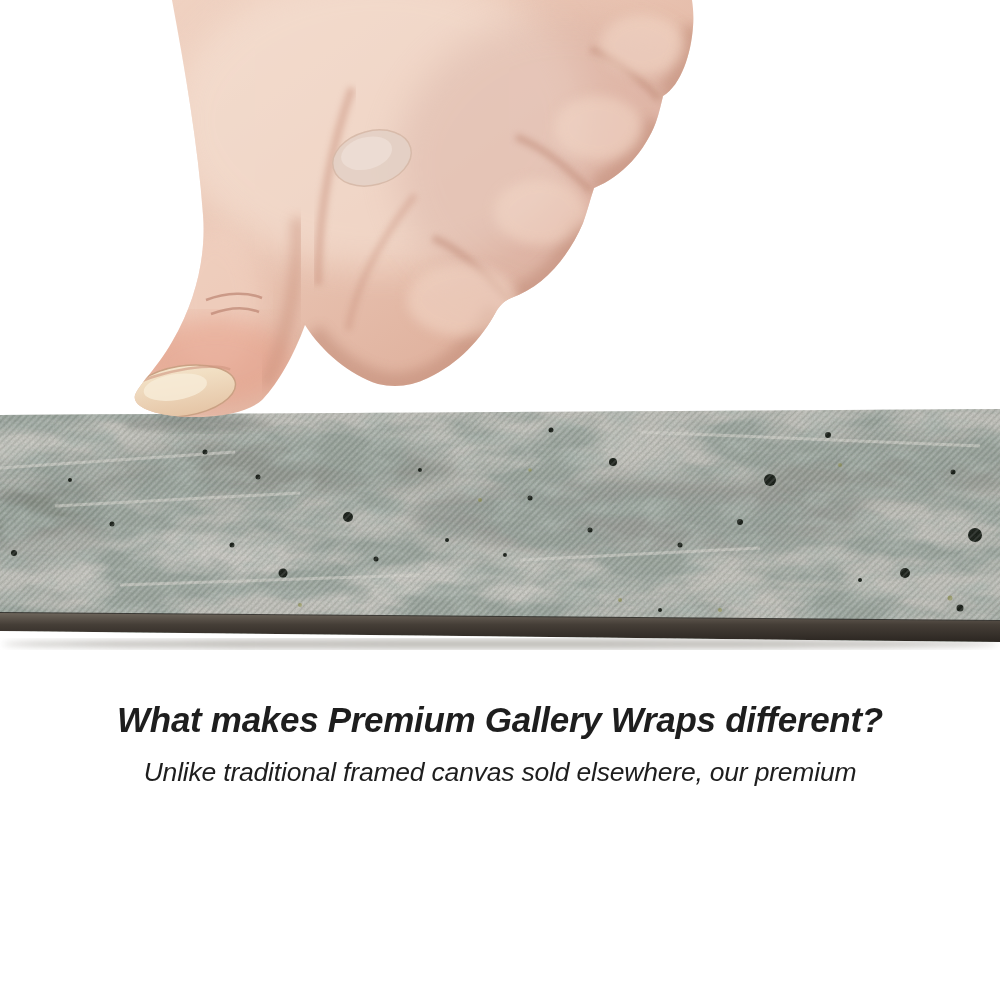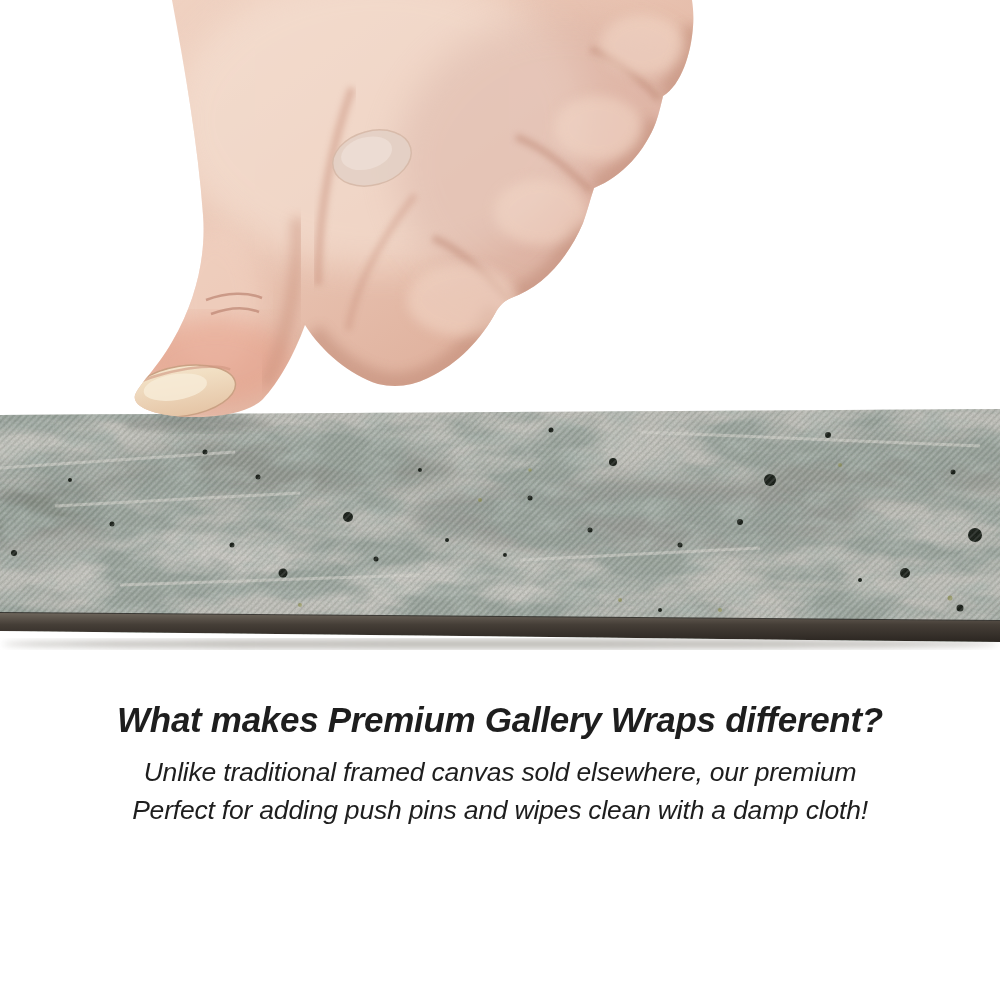--- a/index.html
+++ b/index.html
@@ -239,16 +239,15 @@
         <ellipse cx="183" cy="391" rx="53" ry="25" fill="url(#nailGrad)" stroke="#c9a184" stroke-width="1.5" opacity="0.97"></ellipse>
         <ellipse cx="176" cy="386" rx="32" ry="13" fill="#f7ecd8" opacity="0.8"></ellipse>
         <path d="M 132 380 C 150 368 215 366 233 377" fill="none" stroke="#cf9680" stroke-width="2.5" opacity="0.6"></path>
       </g>
     </g>
   </svg>
 
   <div class="copy">
     <h1 class="headline">What makes Premium Gallery Wraps different?</h1>
     <p class="body-line">Unlike traditional framed canvas sold elsewhere, our premium</p>
-    <p class="body-line">Perfect for adding push pins and wipes clean with a damp cloth!</p>
   </div>
 
 </div>
 
 </body></html>

